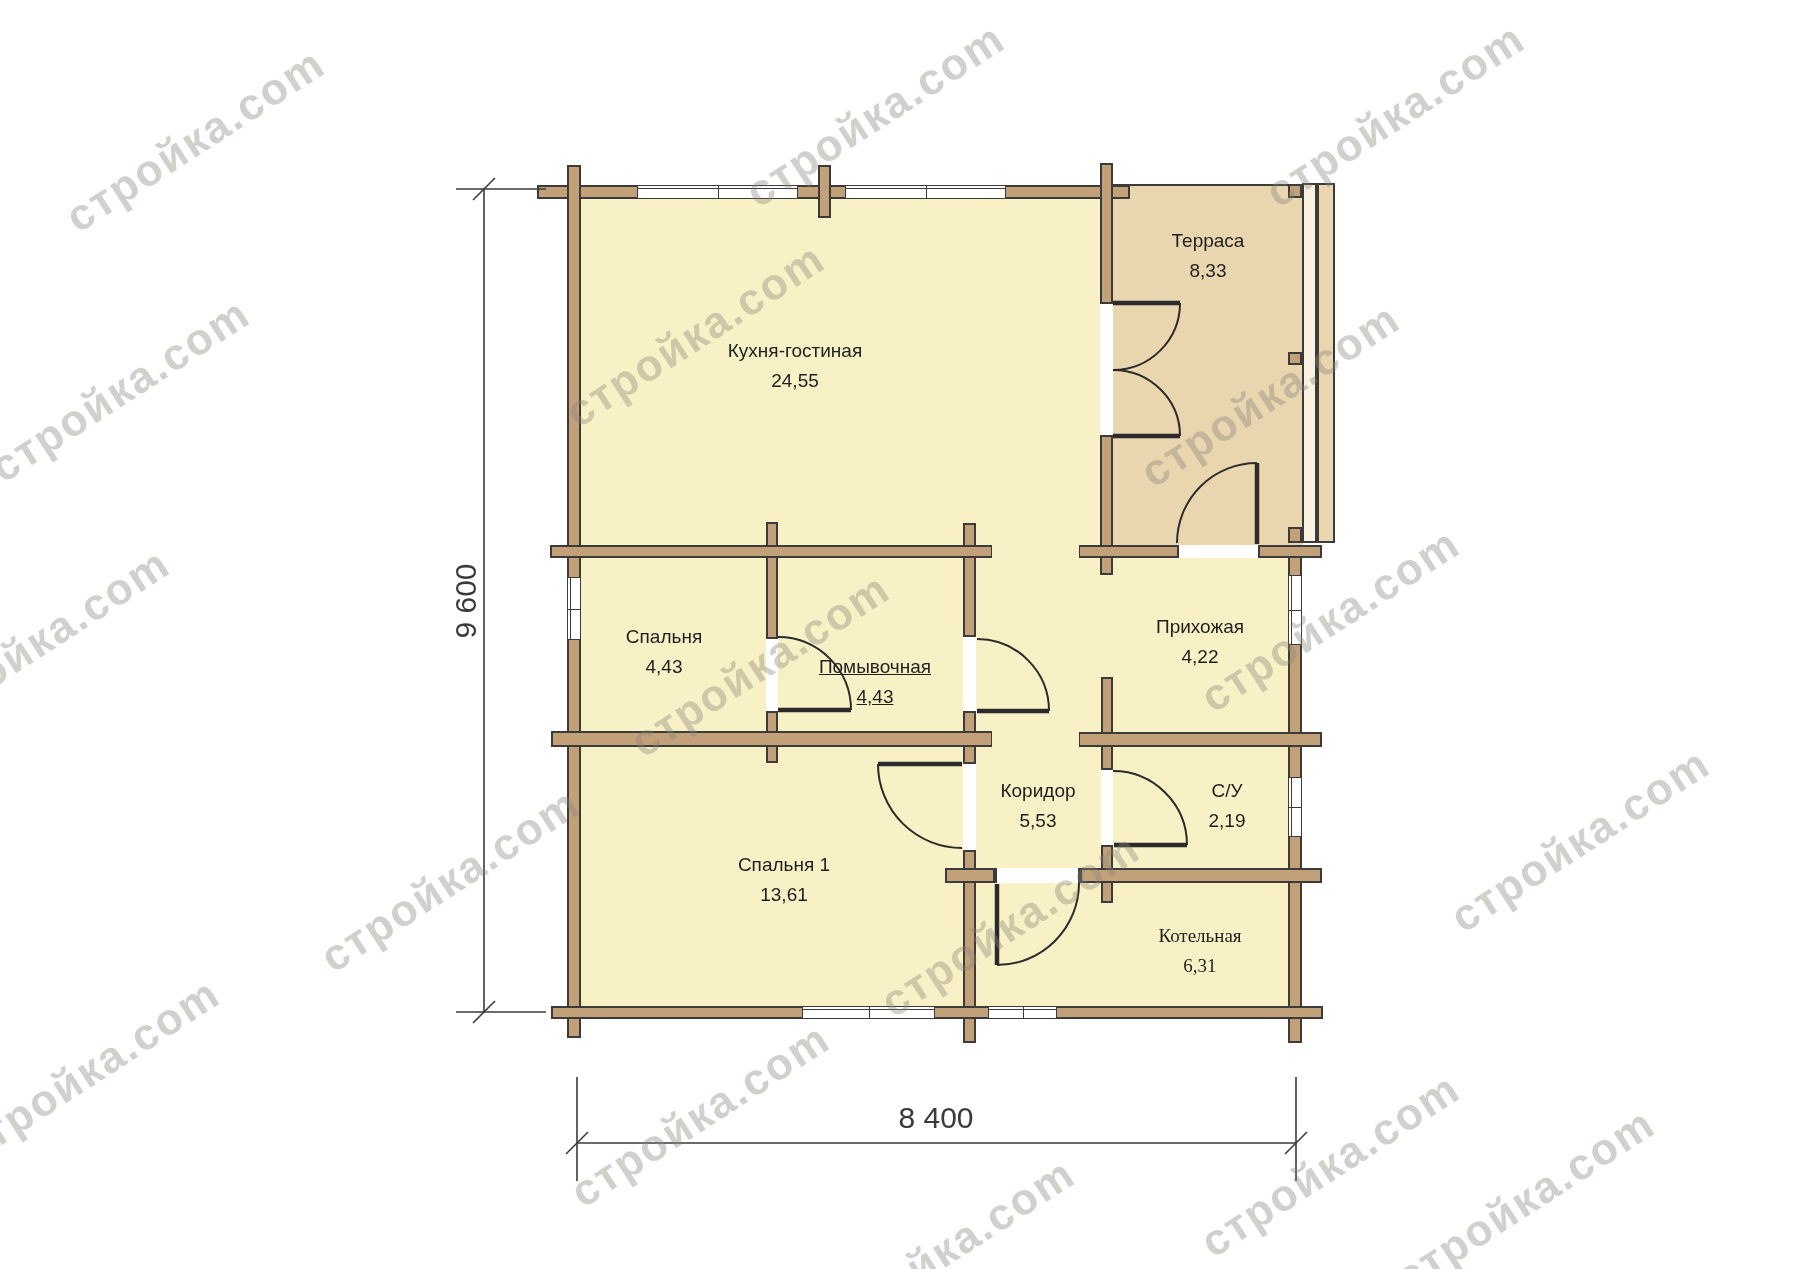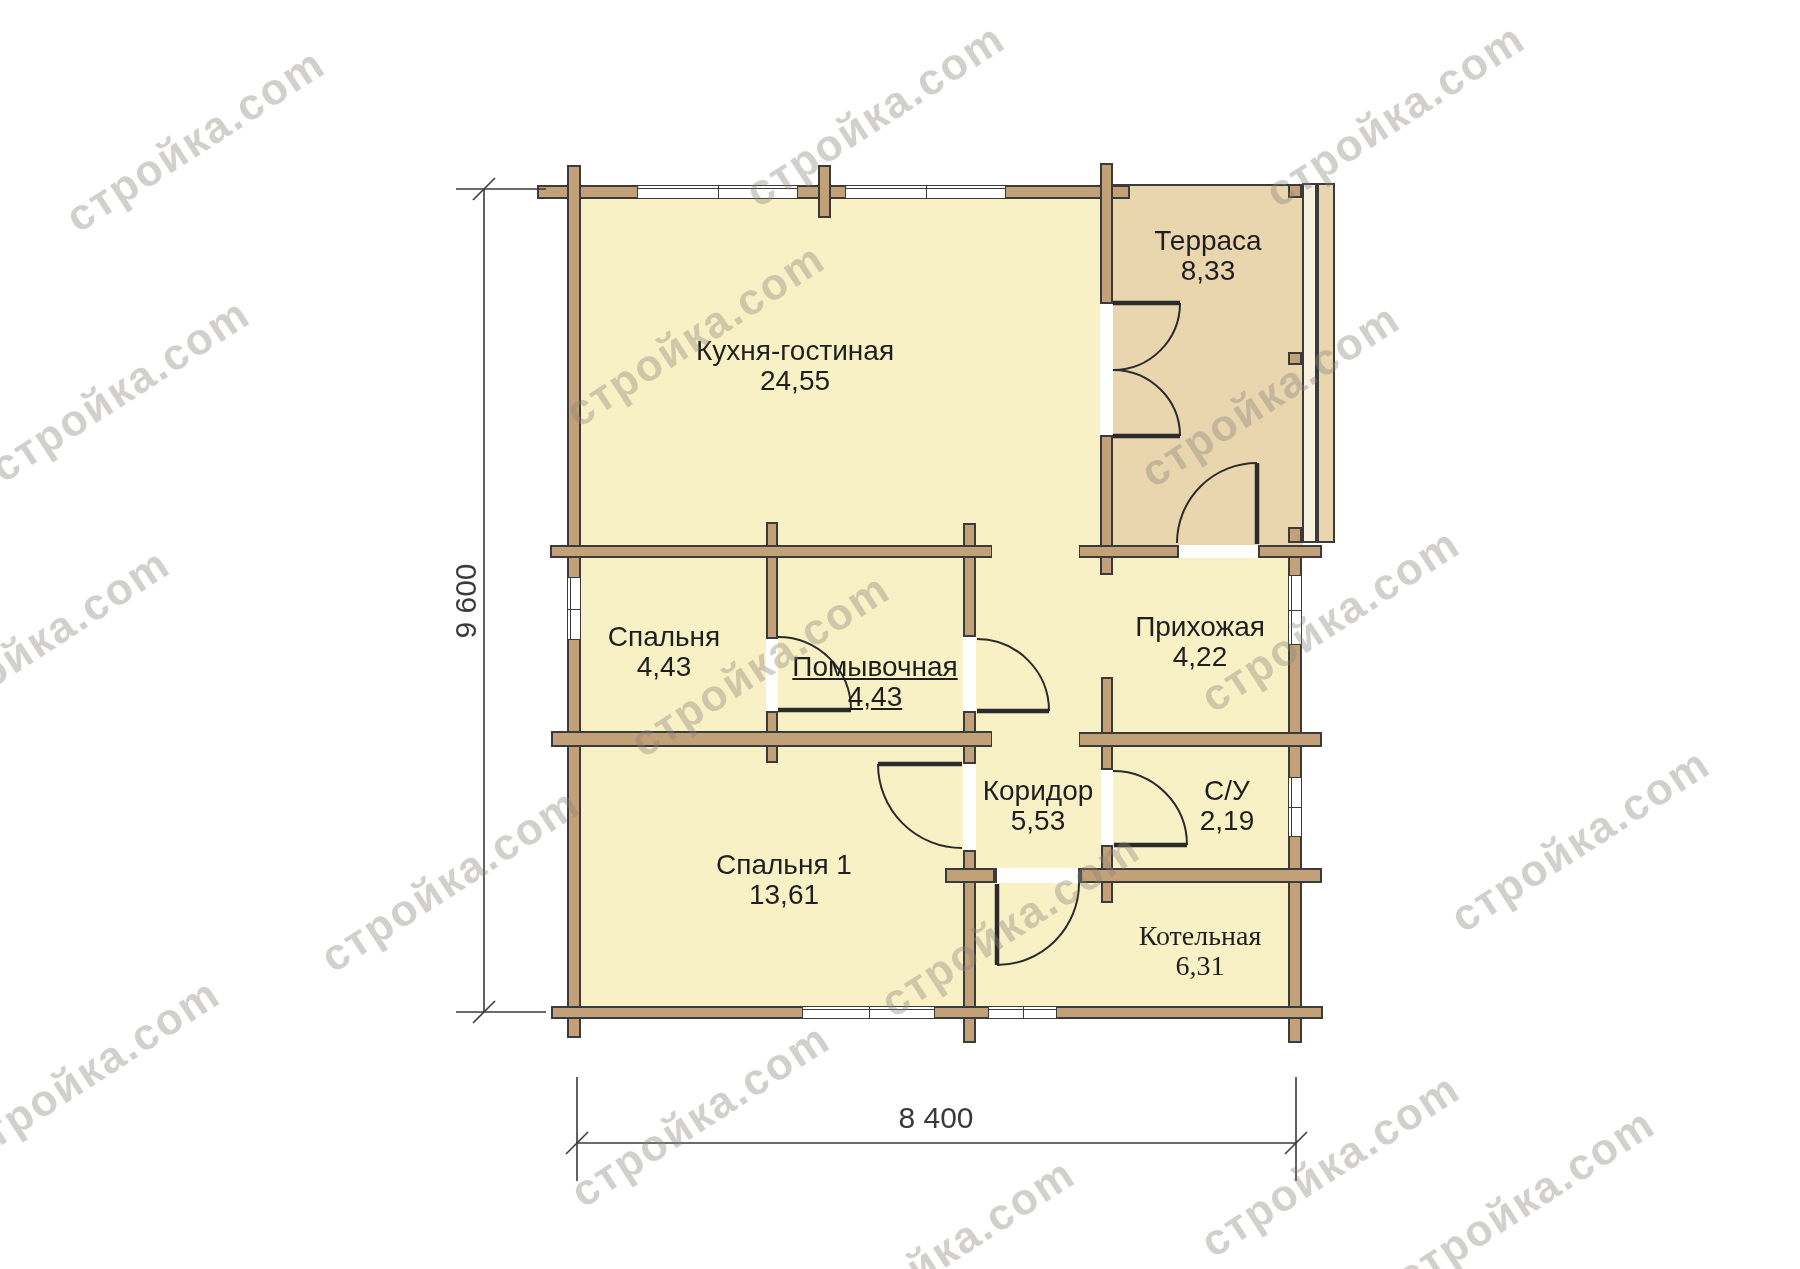--- a/index.html
+++ b/index.html
@@ -20,21 +20,21 @@
   .win.h::after{top:0;bottom:0;left:50%;width:1px;}
   .win.v::before{top:0;bottom:0;left:2px;width:1px;}
   .win.v::after{left:0;right:0;top:50%;height:1px;}
   svg.overlay{position:absolute;left:0;top:0;z-index:5;}
   .door-arc{fill:none;stroke:#2b2b2b;stroke-width:2;}
   .door-panel{fill:none;stroke:#2b2b2b;stroke-width:4.5;}
   .dim{stroke:var(--dim-color,#3a3a3a);stroke-width:1.6;fill:none;}
   .room-label{
     position:absolute;z-index:6;transform:translate(-50%,-50%);
     text-align:center;color:var(--label-color,#1f1f1f);
-    font-size:28px;line-height:30px;white-space:nowrap;
+    font-size:19px;line-height:30px;white-space:nowrap;
   }
   .room-label span{display:block;}
   .dim-label{
     position:absolute;z-index:6;color:var(--dim-color,#3a3a3a);
     font-size:30px;white-space:nowrap;transform:translate(-50%,-50%);
   }
   .dim-label.vert{transform:translate(-50%,-50%) rotate(-90deg);}
   .wm{
     position:absolute;z-index:7;transform:translate(-50%,-50%) rotate(-33deg);
     font-size:44px;font-weight:bold;letter-spacing:2px;white-space:nowrap;

